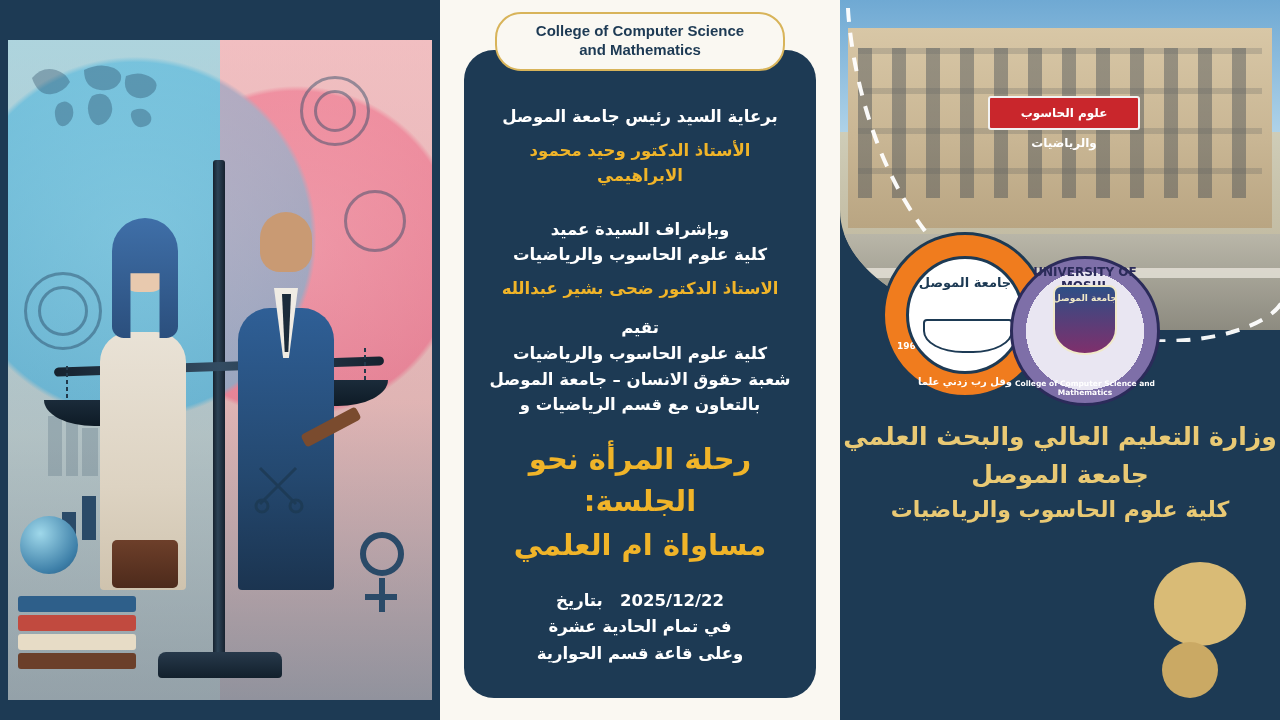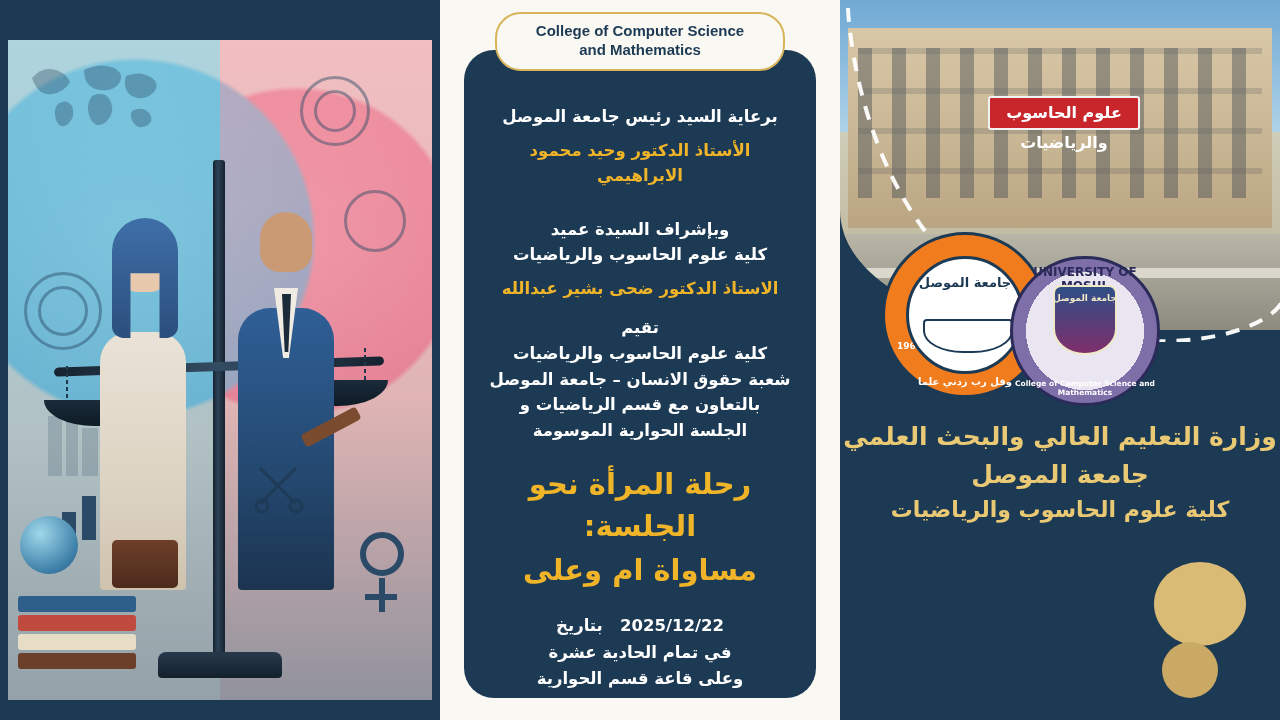--- a/index.html
+++ b/index.html
@@ -246,21 +246,21 @@
   .photo .windows {
     position:absolute; left:18px; top:48px; width:404px; height:150px;
     background:
       repeating-linear-gradient(90deg, rgba(60,70,80,.55) 0 14px, rgba(0,0,0,0) 14px 34px),
       repeating-linear-gradient(180deg, rgba(60,70,80,.25) 0 6px, rgba(0,0,0,0) 6px 40px);
     opacity:.75;
   }
   .photo .sign {
     position:absolute; left:148px; top:96px; width:152px; height:34px;
     background:#c9262c; border:2px solid #f2f2f2; border-radius:3px;
-    color:#fff; font-size:16px; font-weight:bold; text-align:center;
+    color:#fff; font-size:12px; font-weight:bold; text-align:center;
     line-height:30px; direction: rtl;
   }
   .photo .ground {
     position:absolute; left:0; bottom:0; width:100%; height:96px;
     background: linear-gradient(180deg,#b9b6a8,#8d8b80);
   }
   .photo .walkway {
     position:absolute; left:0; bottom:52px; width:100%; height:10px;
     background:#e7e4da; opacity:.8;
   }
@@ -469,24 +469,23 @@
       <div class="line">كلية علوم الحاسوب والرياضيات</div>
       <div class="spacer-xs"></div>
       <div class="line gold">الاستاذ الدكتور ضحى بشير عبدالله</div>
 
       <div class="spacer-sm"></div>
 
       <div class="line">تقيم</div>
       <div class="line">كلية علوم الحاسوب والرياضيات</div>
       <div class="line">شعبة حقوق الانسان – جامعة الموصل</div>
       <div class="line">بالتعاون مع قسم الرياضيات و</div>
-      <div class="line">الجلسة الحوارية الموسومة</div>
 
       <div class="title-ar">رحلة المرأة نحو الجلسة:</div>
-      <div class="title-ar" style="margin-top:2px">مساواة ام وعلى</div>
+      <div class="title-ar" style="margin-top:2px">مساواة ام العلمي</div>
 
       <div class="footer-lines">
         <div>
           <span>2025/12/22</span>
           <span>&nbsp;</span>
           <span>بتاريخ</span>
         </div>
         <div>في تمام الحادية عشرة</div>
         <div>وعلى قاعة قسم الحوارية</div>
       </div>

